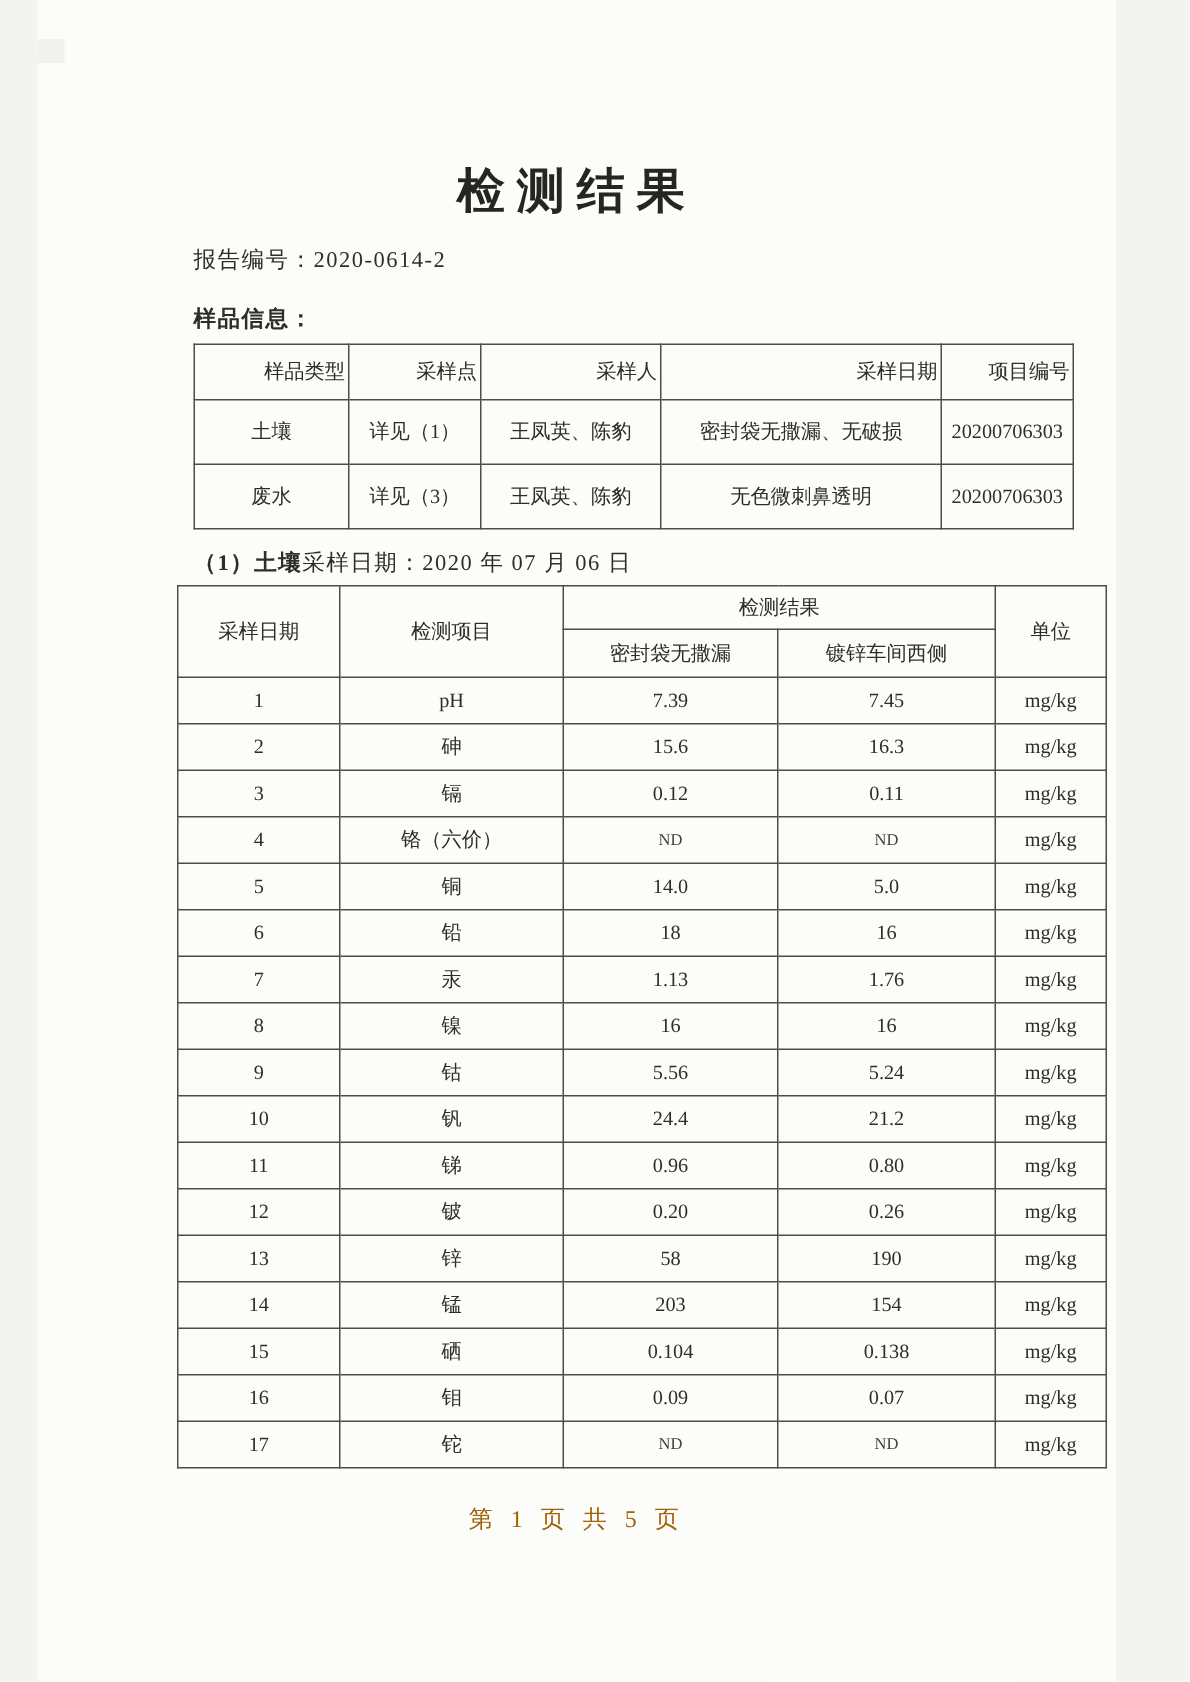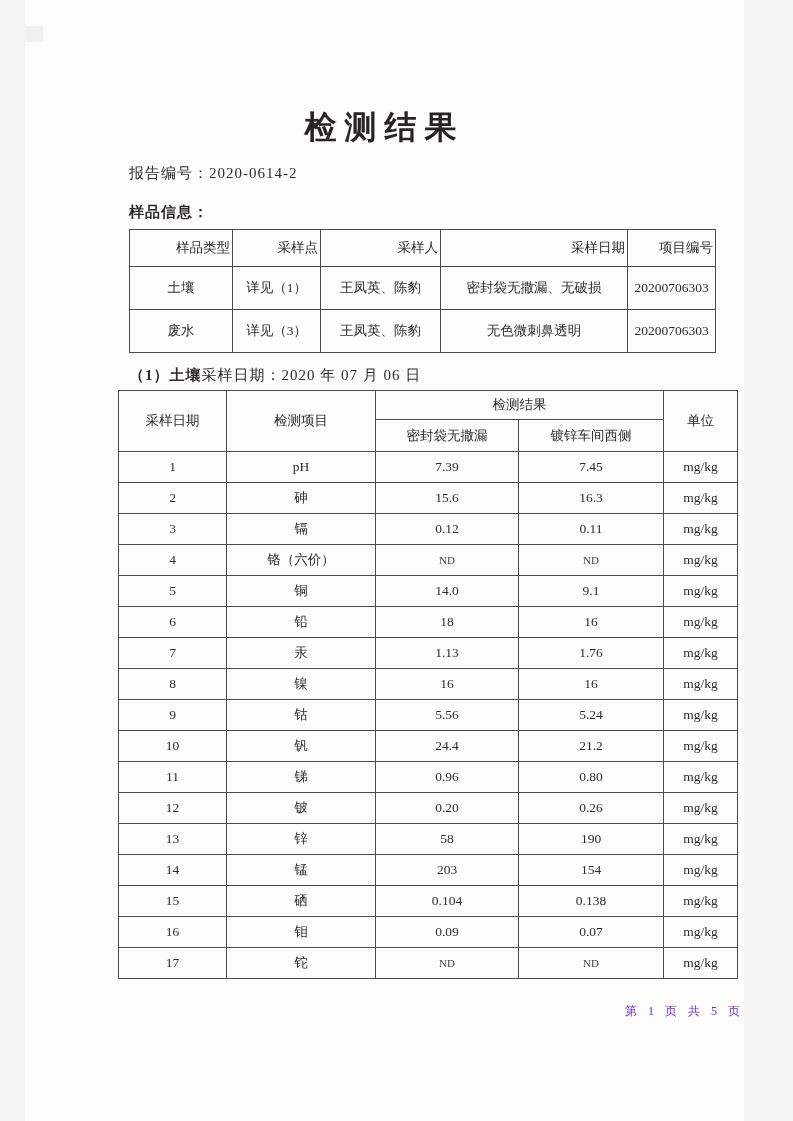--- a/index.html
+++ b/index.html
@@ -85,24 +85,24 @@
     width:619px;
   }
   .result-table thead th{font-size:13.5px;}
   .result-table .h-top{height:28px;}
   .result-table .h-sub{height:31px;}
   .result-table td{height:30px;font-size:13.5px;}
   .result-table td.nd{font-size:11px;color:#413f3c;}
 
   .page-footer{
     margin-top:24px;
-    text-align:right;
-    font-size:12px;
+    text-align:center;
+    font-size:16px;
     letter-spacing:4px;
-    color:#6d28d9;
+    color:#a16207;
   }
 </style>
 </head>
 <body>
 
 <div class="sheet">
 
   <div class="artifact tl"></div>
   <div class="artifact r1"></div>
   <div class="artifact r2"></div>
@@ -200,21 +200,21 @@
           <td>4</td>
           <td>铬（六价）</td>
           <td class="nd">ND</td>
           <td class="nd">ND</td>
           <td>mg/kg</td>
         </tr>
         <tr>
           <td>5</td>
           <td>铜</td>
           <td>14.0</td>
-          <td>9.1</td>
+          <td>5.0</td>
           <td>mg/kg</td>
         </tr>
         <tr>
           <td>6</td>
           <td>铅</td>
           <td>18</td>
           <td>16</td>
           <td>mg/kg</td>
         </tr>
         <tr>

